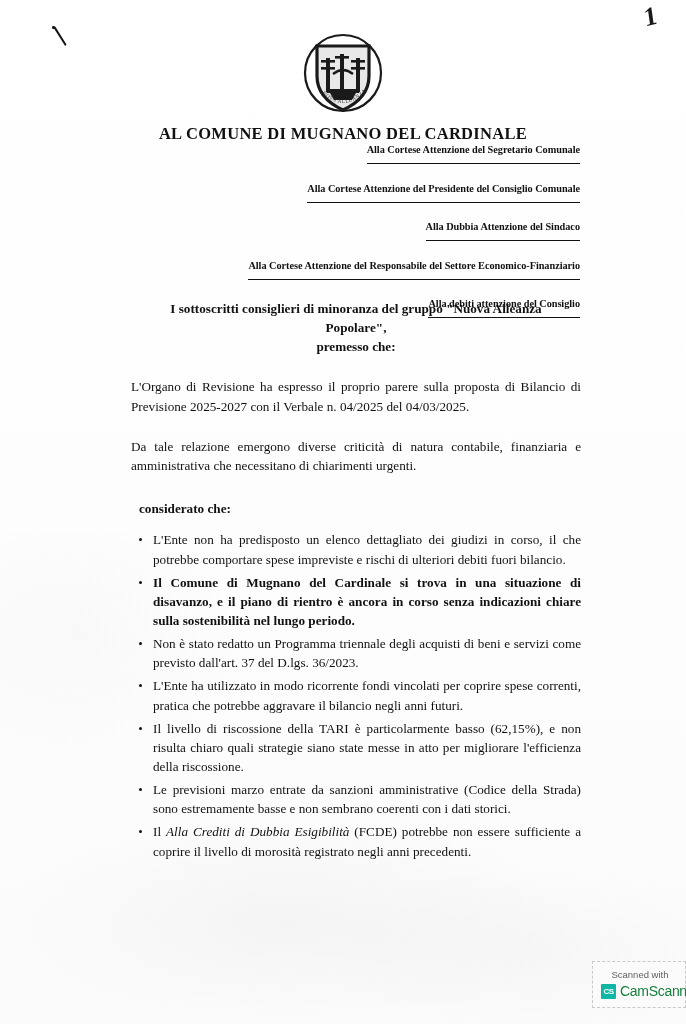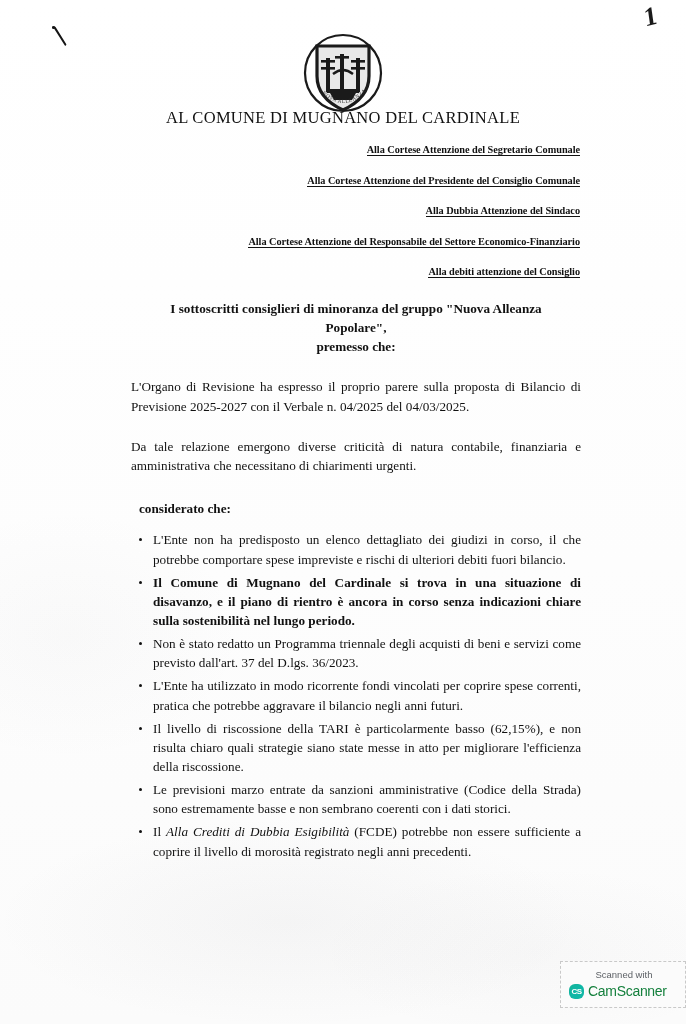--- a/index.html
+++ b/index.html
@@ -90,24 +90,24 @@
   .emblem {
     width: 92px;
     height: 88px;
   }
 
   
   .main-heading {
     position: absolute;
     left: 0;
     right: 0;
-    top: 108px;
+    top: 124px;
     text-align: center;
     font-size: 16.5px;
-    font-weight: normal;
+    font-weight: bold;
     letter-spacing: 0.3px;
     color: #111;
     font-family: "Liberation Serif", serif;
   }
 
   
   .addressees {
     position: absolute;
     left: 120px;
     right: 106px;
@@ -116,21 +116,21 @@
   .addressee-line {
     text-align: right;
     font-size: 10.3px;
     font-weight: bold;
     color: #111;
     margin-bottom: 18.5px;
     letter-spacing: -0.05px;
   }
   .addressee-line span {
     border-bottom: 1.4px solid #111;
-    padding-bottom: 0;
+    padding-bottom: 8px;
     display: inline-block;
   }
 
   
   .body-block {
     position: absolute;
     left: 131px;
     width: 450px;
     top: 291px;
   }
@@ -200,42 +200,42 @@
   }
   .bullet em {
     font-style: italic;
   }
 
   
   .camscanner {
     position: absolute;
     right: 0px;
     bottom: 16px;
-    width: 126px;
+    width: 94px;
     padding: 7px 6px 8px 8px;
     background: #fbfbfb;
     border: 1px dashed #c9c9c9;
     box-sizing: border-box;
   }
   .cs-top {
     font-family: "Liberation Sans", sans-serif;
     font-size: 9.5px;
     color: #5d6166;
     text-align: center;
     margin-bottom: 3px;
   }
   .cs-bottom {
     display: flex;
     align-items: center;
     gap: 4px;
   }
   .cs-logo {
     width: 15px;
     height: 15px;
-    border-radius: 6px;
+    border-radius: 1px;
     background: linear-gradient(135deg, #16b39a 0%, #0eb7a6 50%, #14b8a6 100%);
     color: #ffffff;
     font-family: "Liberation Sans", sans-serif;
     font-size: 8px;
     font-weight: bold;
     display: flex;
     align-items: center;
     justify-content: center;
     flex: 0 0 auto;
     letter-spacing: -0.5px;

